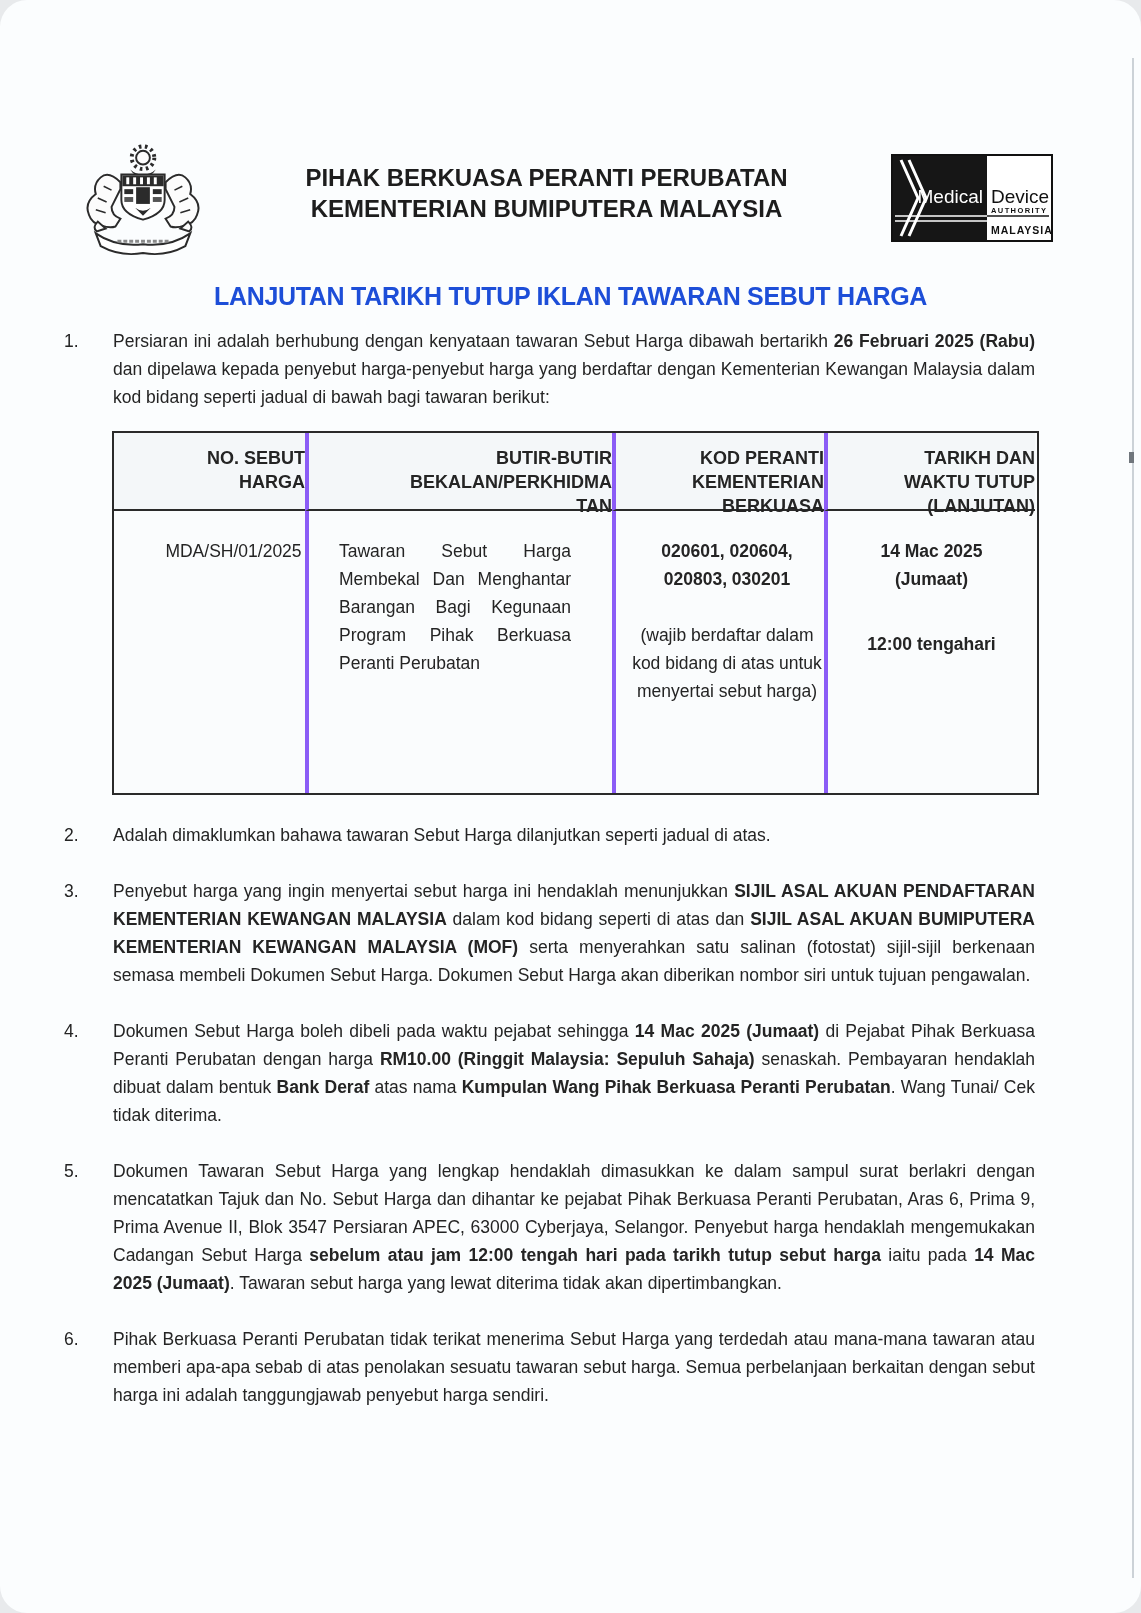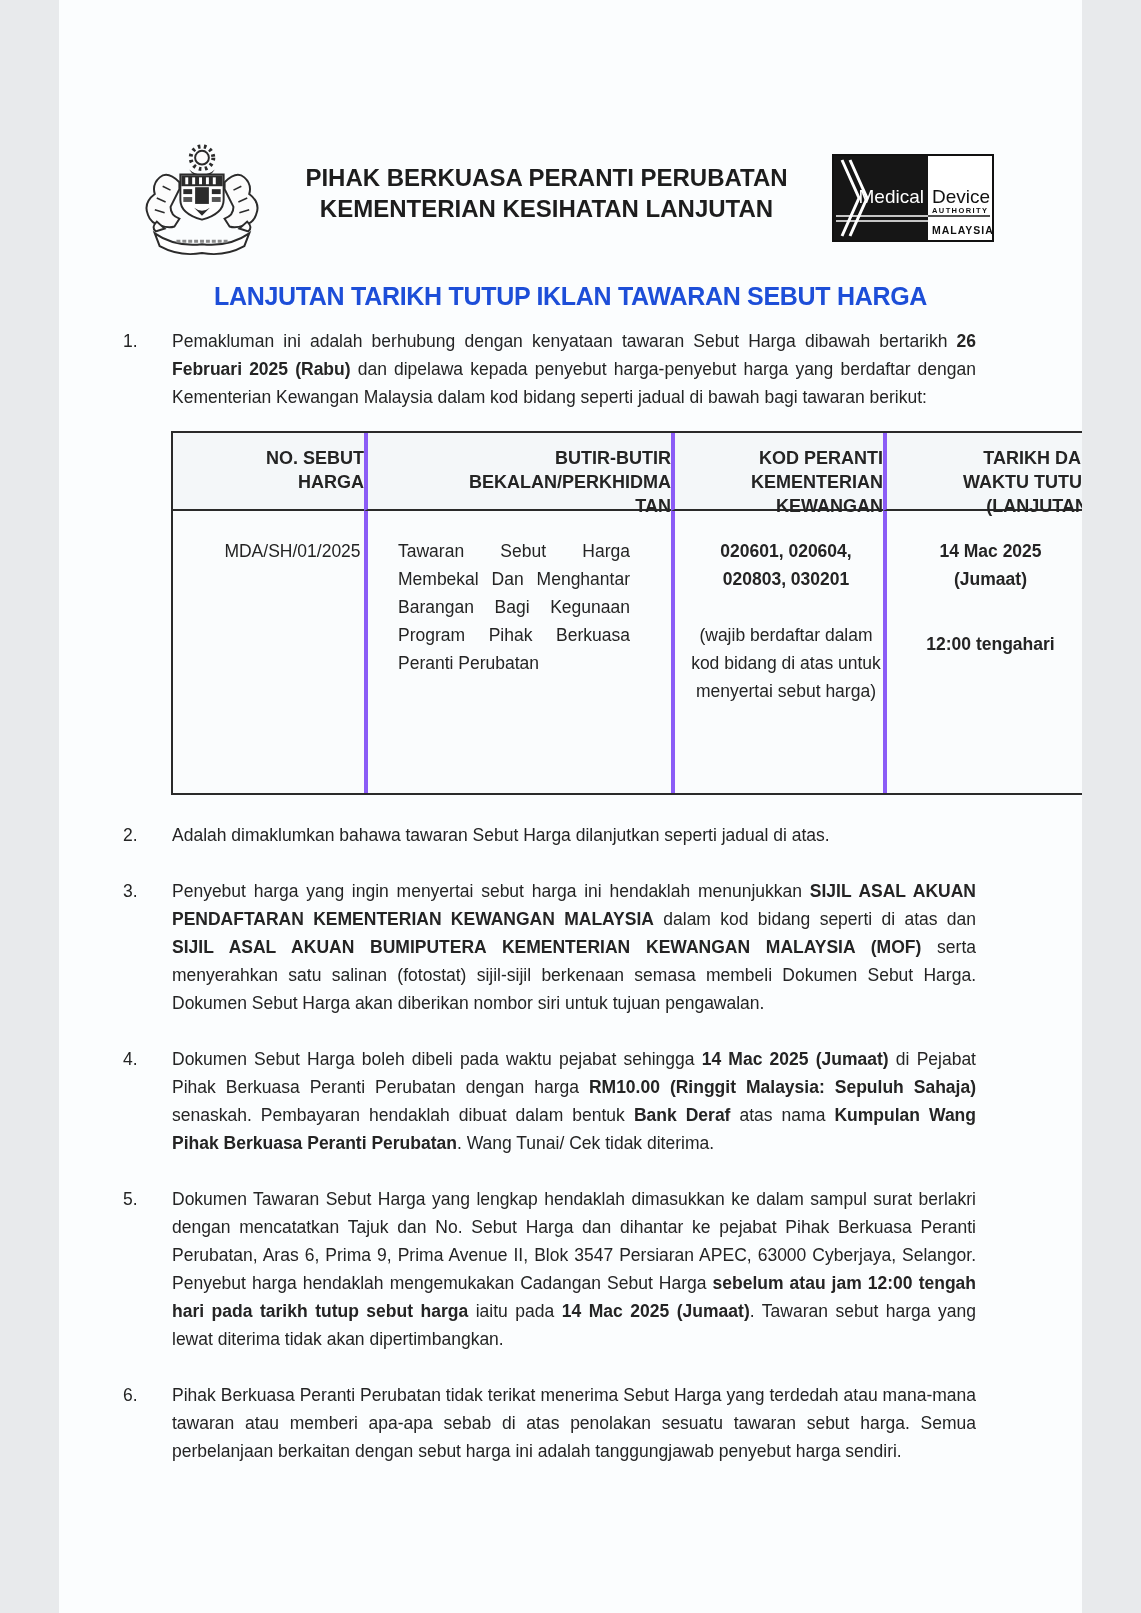--- a/index.html
+++ b/index.html
@@ -1,23 +1,24 @@
 <!DOCTYPE html>
 <html><head>
 <meta charset="utf-8">
 <style>
   html,body{margin:0;padding:0;background:#e8eaec;}
   .page{
     position:relative;
-    width:1023px;height:1613px;
+    width:1141px;height:1613px;
     margin:0 auto;
     background:#fbfdfe;
     font-family:"Liberation Sans", sans-serif;
     color:#242424;
     overflow:hidden;
+    border-radius:27px;
   }
   
   .header-row{
     display:flex;justify-content:space-between;align-items:flex-start;
     margin:142px 88px 0 84px;height:118px;
   }
   .org-name{flex:1;text-align:center;padding-top:20px;}
   .org-name div{font-weight:bold;font-size:24px;line-height:31px;letter-spacing:0px;color:#1d1d1d;}
   .crest{width:118px;height:114px;flex-shrink:0;}
   .mda{flex-shrink:0;margin-top:12px;}
@@ -102,21 +103,21 @@
         <path d="M14 80 q-6 6 -1 10 l9 -3 z"></path>
         <path d="M20 44 l8 4 M14 56 l9 4 M12 68 l10 3" fill="none" stroke-width="1.6"></path>
       </g>
 
       <path d="M12 92 q20 14 48 11 q28 3 48 -11 l-5 13 q-20 11 -43 7 q-23 4 -43 -7 z" fill="#ffffff" stroke="#2b2b2b" stroke-width="2"></path>
       <path d="M34 100 h52" stroke="#8a8a8a" stroke-width="3" stroke-dasharray="4 2"></path>
     </svg>
 
     <div class="org-name">
       <div>PIHAK BERKUASA PERANTI PERUBATAN</div>
-      <div>KEMENTERIAN KESIHATAN LANJUTAN</div>
+      <div>KEMENTERIAN BUMIPUTERA MALAYSIA</div>
     </div>
 
     <svg class="mda" viewBox="0 0 162 88" width="162" height="88">
       <rect x="1" y="1" width="160" height="86" fill="#ffffff" stroke="#111" stroke-width="2"></rect>
       <path d="M2 2 h94 v84 h-94 z" fill="#161616"></path>
       <g stroke="#ffffff" stroke-width="3" fill="none">
         <path d="M10 6 L27 44 L10 82"></path>
         <path d="M18 6 L35 44 L18 82"></path>
       </g>
       <path d="M4 62 H96 M4 67 H96" stroke="#ffffff" stroke-width="1.5"></path>
@@ -127,37 +128,37 @@
       <text x="100" y="80" fill="#111" font-size="10.5" font-weight="bold" letter-spacing="1" font-family="Liberation Sans, sans-serif">MALAYSIA</text>
     </svg>
   </div>
 
   <div class="doc-title">LANJUTAN TARIKH TUTUP IKLAN TAWARAN SEBUT HARGA</div>
 
   <div class="paras">
 
     <div class="para mt-p1">
       <span class="num">1.</span>
-      <div class="ptext"><span>Pemakluman ini adalah berhubung dengan kenyataan tawaran Sebut Harga dibawah bertarikh </span><span class="b">26 Februari 2025 (Rabu)</span><span> dan dipelawa kepada penyebut harga-penyebut harga yang berdaftar dengan Kementerian Kewangan Malaysia dalam kod bidang seperti jadual di bawah bagi tawaran berikut:</span></div>
+      <div class="ptext"><span>Persiaran ini adalah berhubung dengan kenyataan tawaran Sebut Harga dibawah bertarikh </span><span class="b">26 Februari 2025 (Rabu)</span><span> dan dipelawa kepada penyebut harga-penyebut harga yang berdaftar dengan Kementerian Kewangan Malaysia dalam kod bidang seperti jadual di bawah bagi tawaran berikut:</span></div>
     </div>
 
     <div class="tbl">
       <div class="cell hcell first">
         <div>NO. SEBUT</div>
         <div>HARGA</div>
       </div>
       <div class="cell hcell">
         <div>BUTIR-BUTIR</div>
         <div>BEKALAN/PERKHIDMA</div>
         <div>TAN</div>
       </div>
       <div class="cell hcell">
         <div>KOD PERANTI</div>
         <div>KEMENTERIAN</div>
-        <div>KEWANGAN</div>
+        <div>BERKUASA</div>
       </div>
       <div class="cell hcell">
         <div>TARIKH DAN</div>
         <div>WAKTU TUTUP</div>
         <div>(LANJUTAN)</div>
       </div>
 
       <div class="cell bcell first c-no">MDA/SH/01/2025</div>
       <div class="cell bcell c-butir">Tawaran Sebut Harga Membekal Dan Menghantar Barangan Bagi Kegunaan Program Pihak Berkuasa Peranti Perubatan</div>
       <div class="cell bcell c-kod">

